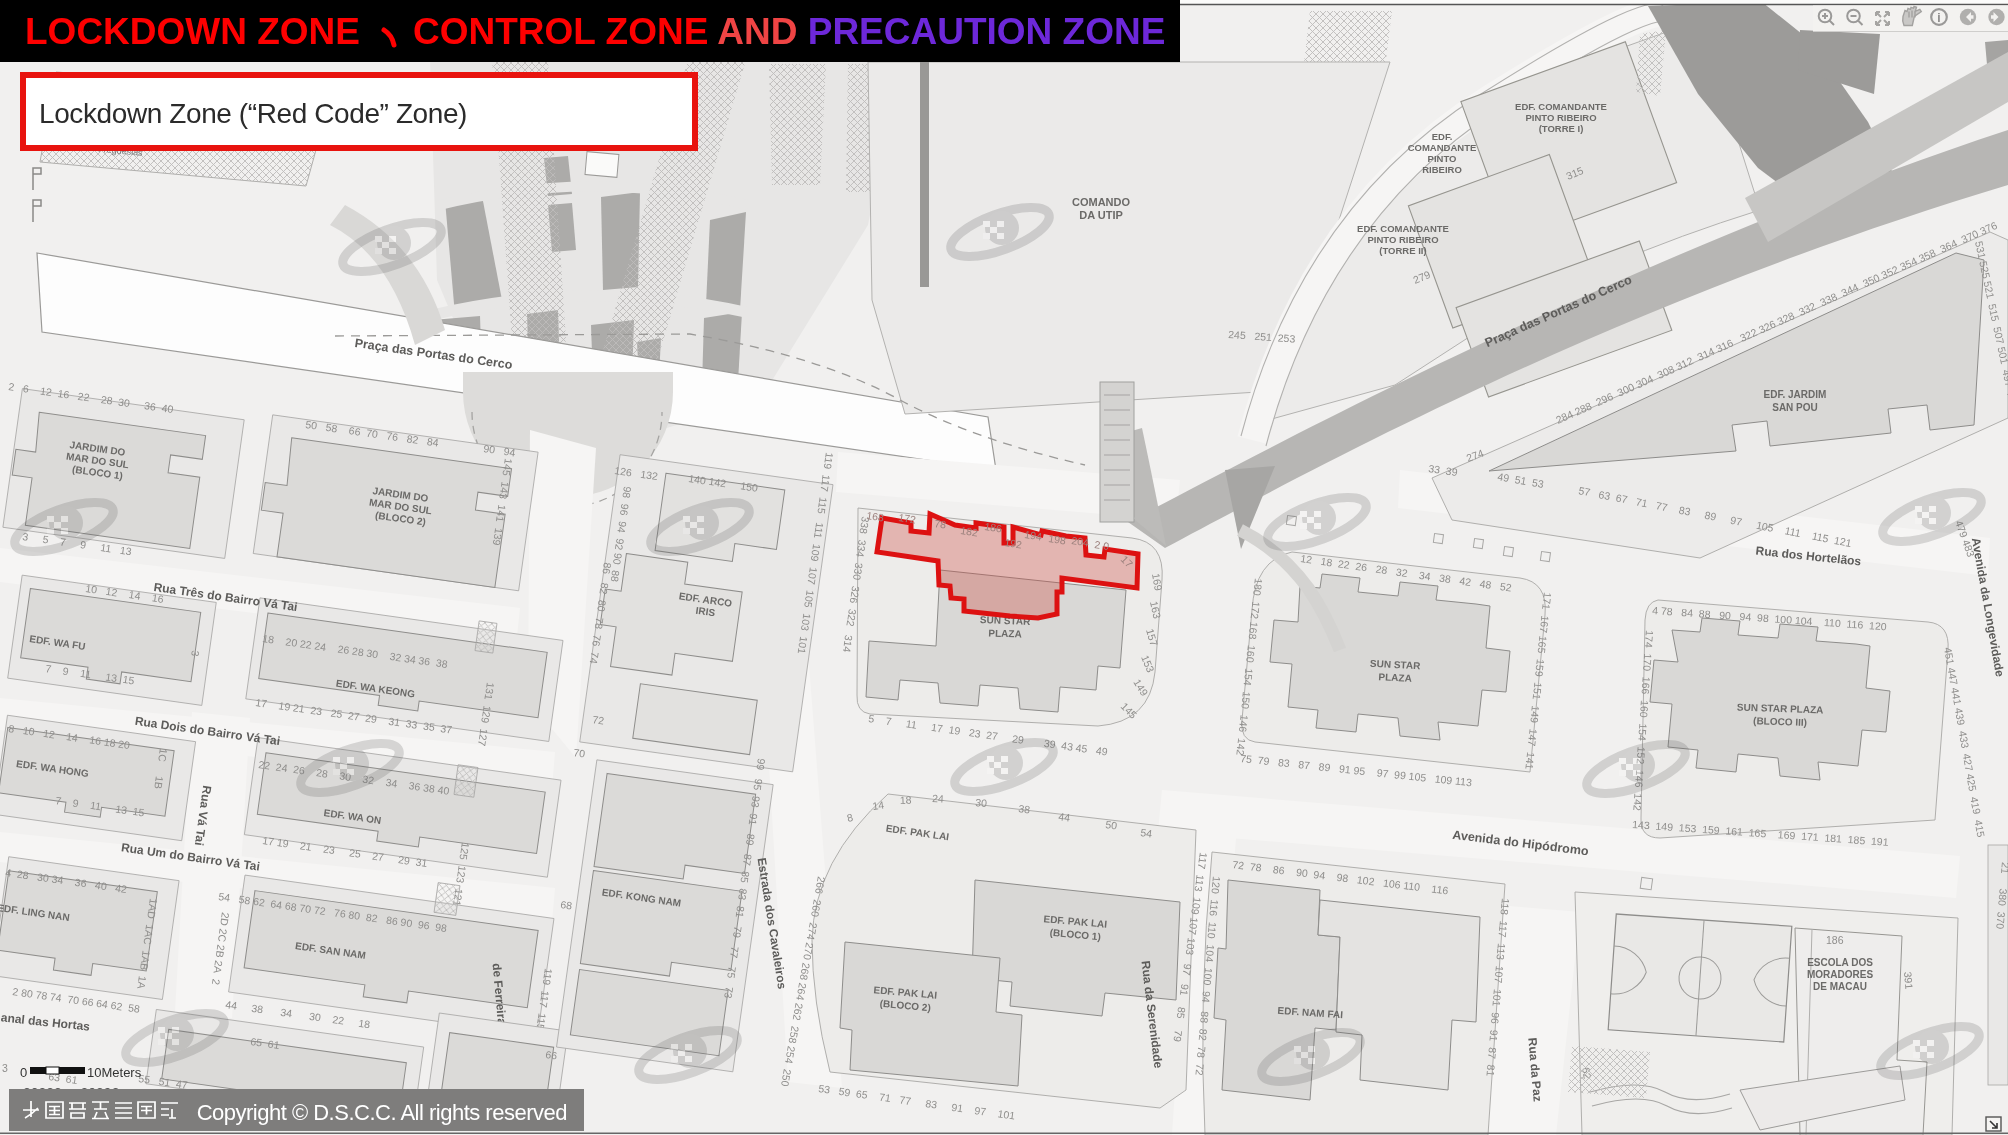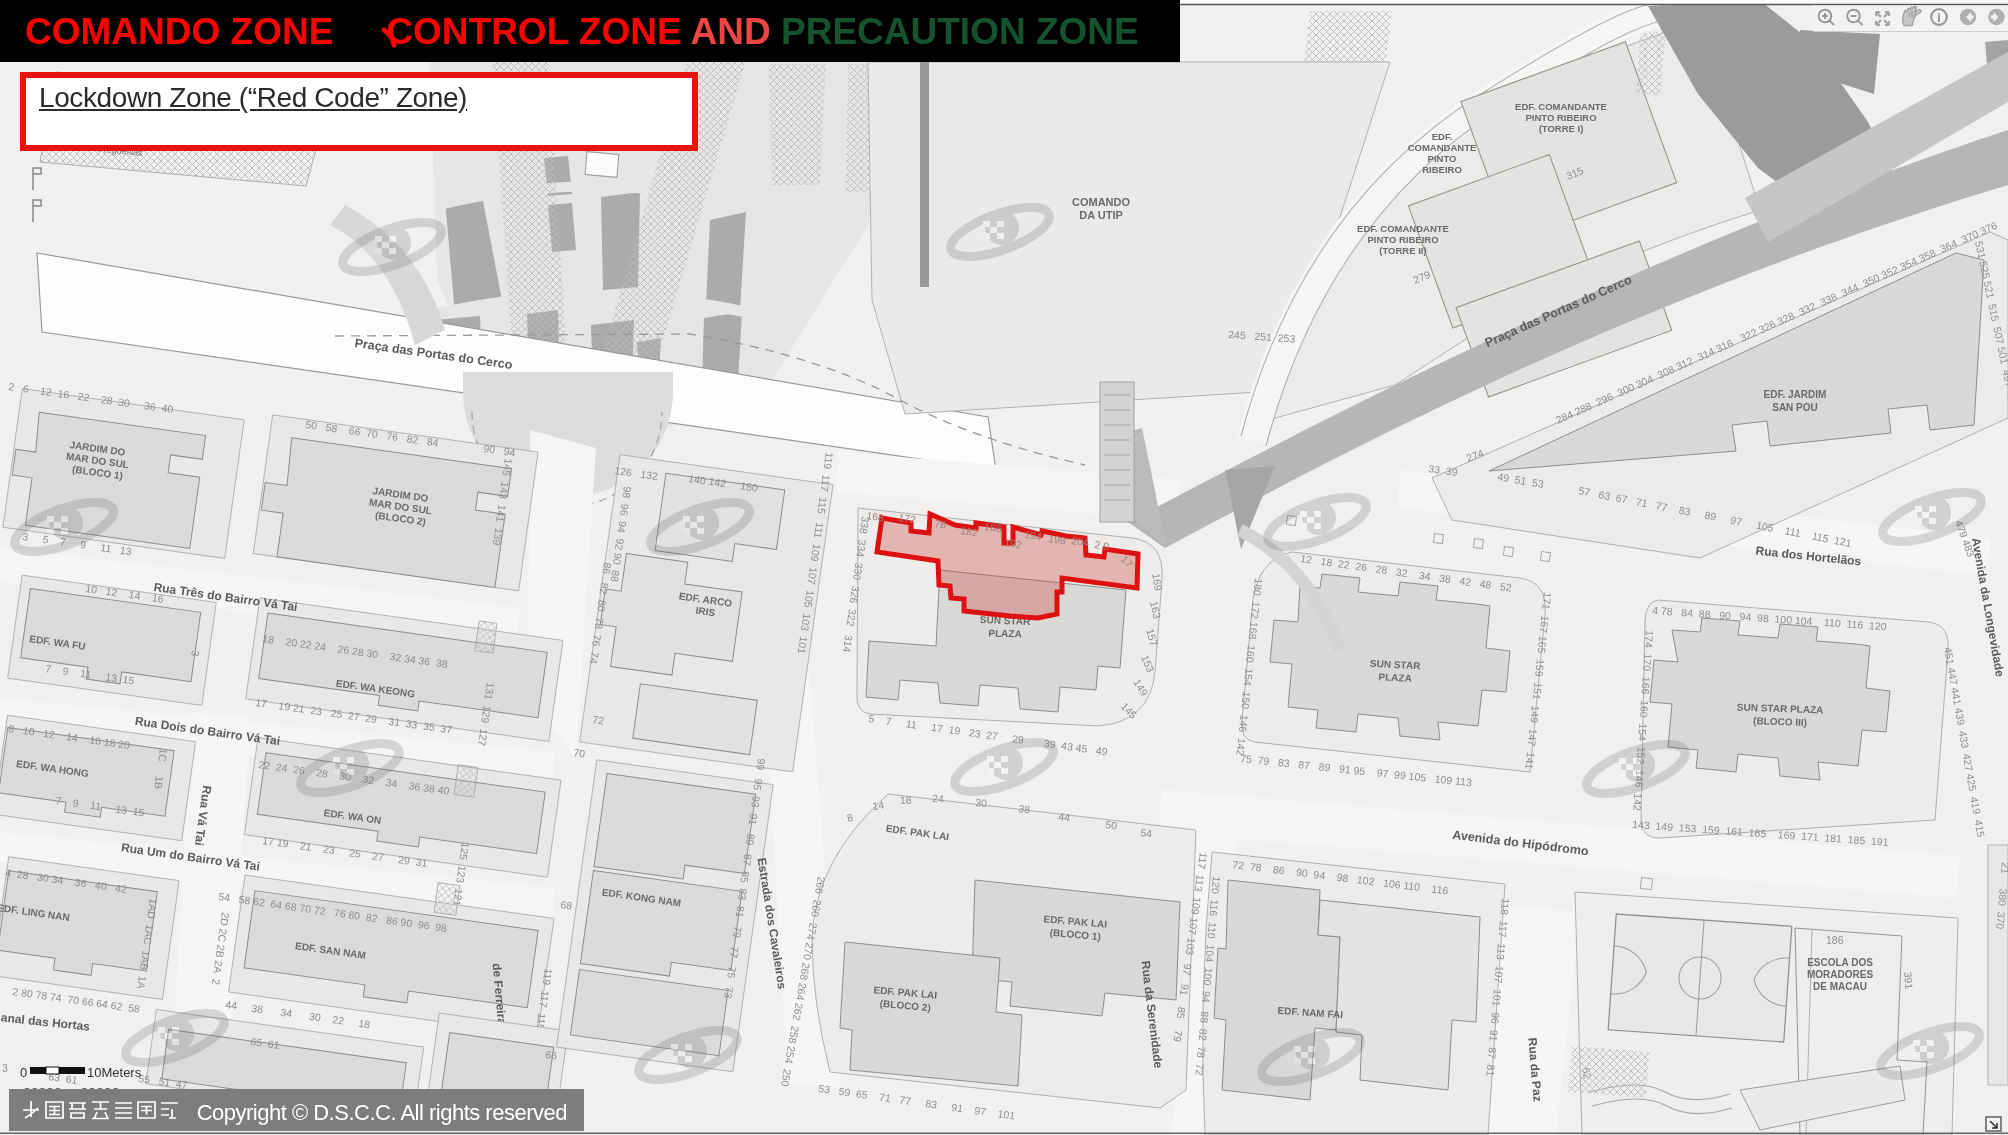--- a/index.html
+++ b/index.html
@@ -454,28 +454,28 @@
 <rect x="0" y="0" width="1180" height="62" fill="#000"></rect>
 
 <rect x="23" y="75" width="672" height="73" fill="#fff" stroke="#e8130e" stroke-width="6"></rect>
 
 <text x="12" y="1098" font-size="14" fill="#555">x:20883&nbsp;&nbsp;y:20398</text>
 <rect x="9" y="1089" width="575" height="42" fill="#7e7d7c"></rect>
 </g>
 </svg>
 
 <div style="position:absolute;left:25px;top:11px;width:1150px;height:46px;font-size:37px;font-weight:bold;white-space:nowrap;letter-spacing:0px;">
-<span style="color:#fe0000;">COMANDO ZONE</span><span style="display:inline-block;width:53px;"></span><span style="color:#fe0000;text-align:center;">CONTROL ZONE</span><span style="color:#ef4444;"> AND </span><span style="color:#14532d;">PRECAUTION ZONE</span>
+<span style="color:#fe0000;">LOCKDOWN ZONE</span><span style="display:inline-block;width:53px;"></span><span style="color:#fe0000;text-align:center;">CONTROL ZONE</span><span style="color:#ef4444;"> AND </span><span style="color:#6d28d9;">PRECAUTION ZONE</span>
 </div>
 <svg width="40" height="40" style="position:absolute;left:374px;top:22px;">
       <path d="M10,8 q8,5 10,15" stroke="#fe0000" stroke-width="5" fill="none" stroke-linecap="round"></path>
     </svg>
 
 <div style="position:absolute;left:39px;top:82px;font-size:28px;letter-spacing:-0.4px;color:#2b2b2b;white-space:nowrap;">
-<div style="text-decoration:underline;">Lockdown Zone (“Red Code” Zone)</div>
+<div style="margin-top:16px;">Lockdown Zone (“Red Code” Zone)</div>
 </div>
 
 <div style="position:absolute;left:21px;top:1099px;height:26px;color:#fff;font-size:22px;letter-spacing:-0.5px;white-space:nowrap;">
 <svg width="165" height="24" style="vertical-align:-3px;">
 <g stroke="#fff" stroke-width="1.7" fill="none">
 <path d="M2,11 h16 M10,2 v16 M4,19 q7,-4 13,-10"></path>
 <path d="M25,3 h17 v16 h-17 z M28,7.5 h11 M28,11.5 h11 M28,15.5 h11 M33.5,7.5 v8"></path>
 <path d="M48,4 h17 M48,10 h17 M51,4 v6 M62,4 v6 M50,14 h13 v5 h-13 z"></path>
 <path d="M71,3 h17 M79.5,3 v7 M73,10 h13 M71,19.5 h17 M76,13 l-2.5,6 M84,13 l2.5,6"></path>
 <path d="M94,4 h17 M94,9 h17 M94,14 h17 M94,19 h17"></path>

